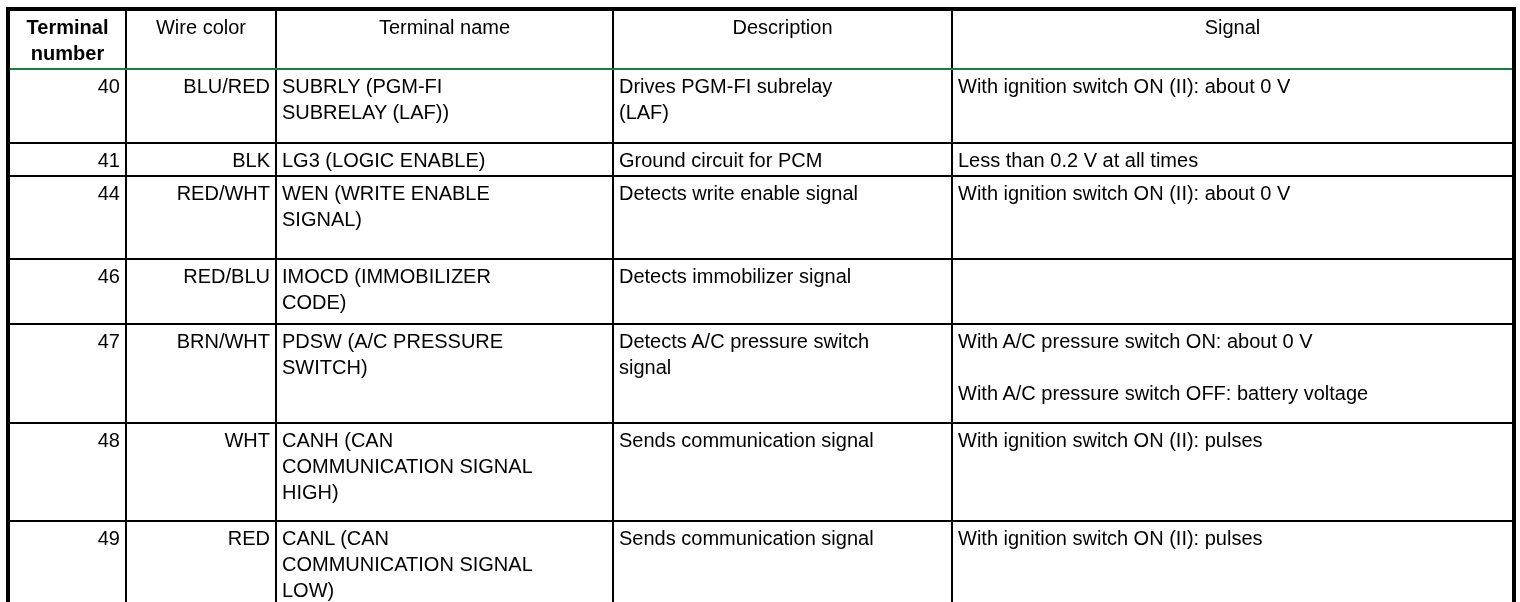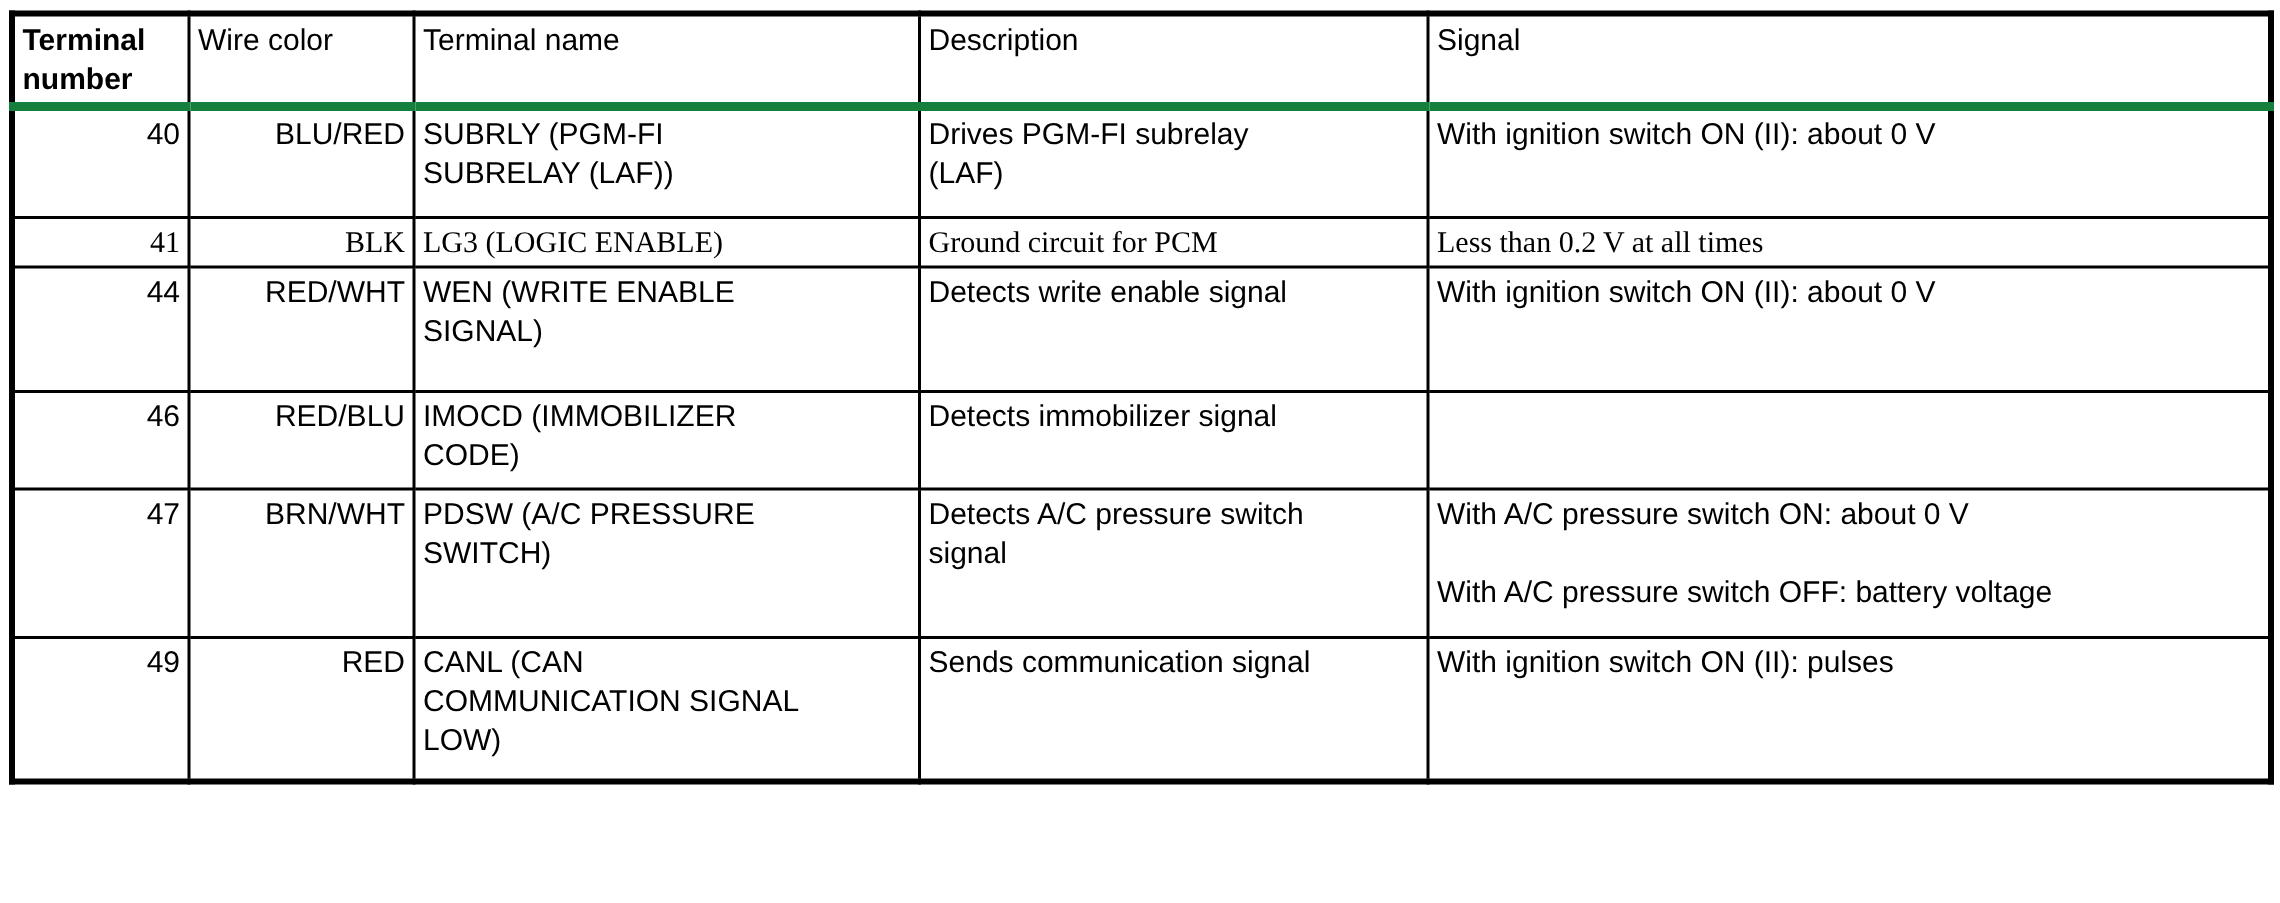--- a/index.html
+++ b/index.html
@@ -28,39 +28,39 @@
     border: 2px solid #000000;
     vertical-align: top;
     font-size: 20px;
     line-height: 26px;
     white-space: pre-line;
     overflow: hidden;
     padding: 3px 5px 2px 5px;
     box-sizing: border-box;
   }
   .terminal-table thead th {
-    border-bottom: 6px solid #15803d;
-    text-align: left;
+    border-bottom: 2px solid #15803d;
+    text-align: center;
     font-weight: normal;
     height: 58px;
   }
   .terminal-table thead th.th-terminal-number {
     font-weight: bold;
   }
   .terminal-table td.c-num,
   .terminal-table td.c-wire {
     text-align: right;
   }
   .terminal-table td.c-name,
   .terminal-table td.c-desc,
   .terminal-table td.c-signal {
     text-align: left;
   }
   tr.r0 td { height: 74px; }
-  tr.r1 td { height: 15px; font-family: Liberation Serif, serif; }
+  tr.r1 td { height: 15px; }
   tr.r2 td { height: 83px; }
   tr.r3 td { height: 65px; }
   tr.r4 td { height: 99px; }
   tr.r5 td { height: 98px; }
   tr.r6 td { height: 96px; }
 </style>
 </head>
 <body>
 
 <div class="page">
@@ -119,20 +119,29 @@
         <td class="c-num">47</td>
         <td class="c-wire">BRN/WHT</td>
         <td class="c-name">PDSW (A/C PRESSURE
 SWITCH)</td>
         <td class="c-desc">Detects A/C pressure switch
 signal</td>
         <td class="c-signal">With A/C pressure switch ON: about 0 V
 
 With A/C pressure switch OFF: battery voltage</td>
       </tr>
+      <tr class="r5">
+        <td class="c-num">48</td>
+        <td class="c-wire">WHT</td>
+        <td class="c-name">CANH (CAN
+COMMUNICATION SIGNAL
+HIGH)</td>
+        <td class="c-desc">Sends communication signal</td>
+        <td class="c-signal">With ignition switch ON (II): pulses</td>
+      </tr>
       <tr class="r6">
         <td class="c-num">49</td>
         <td class="c-wire">RED</td>
         <td class="c-name">CANL (CAN
 COMMUNICATION SIGNAL
 LOW)</td>
         <td class="c-desc">Sends communication signal</td>
         <td class="c-signal">With ignition switch ON (II): pulses</td>
       </tr>
     </tbody>

